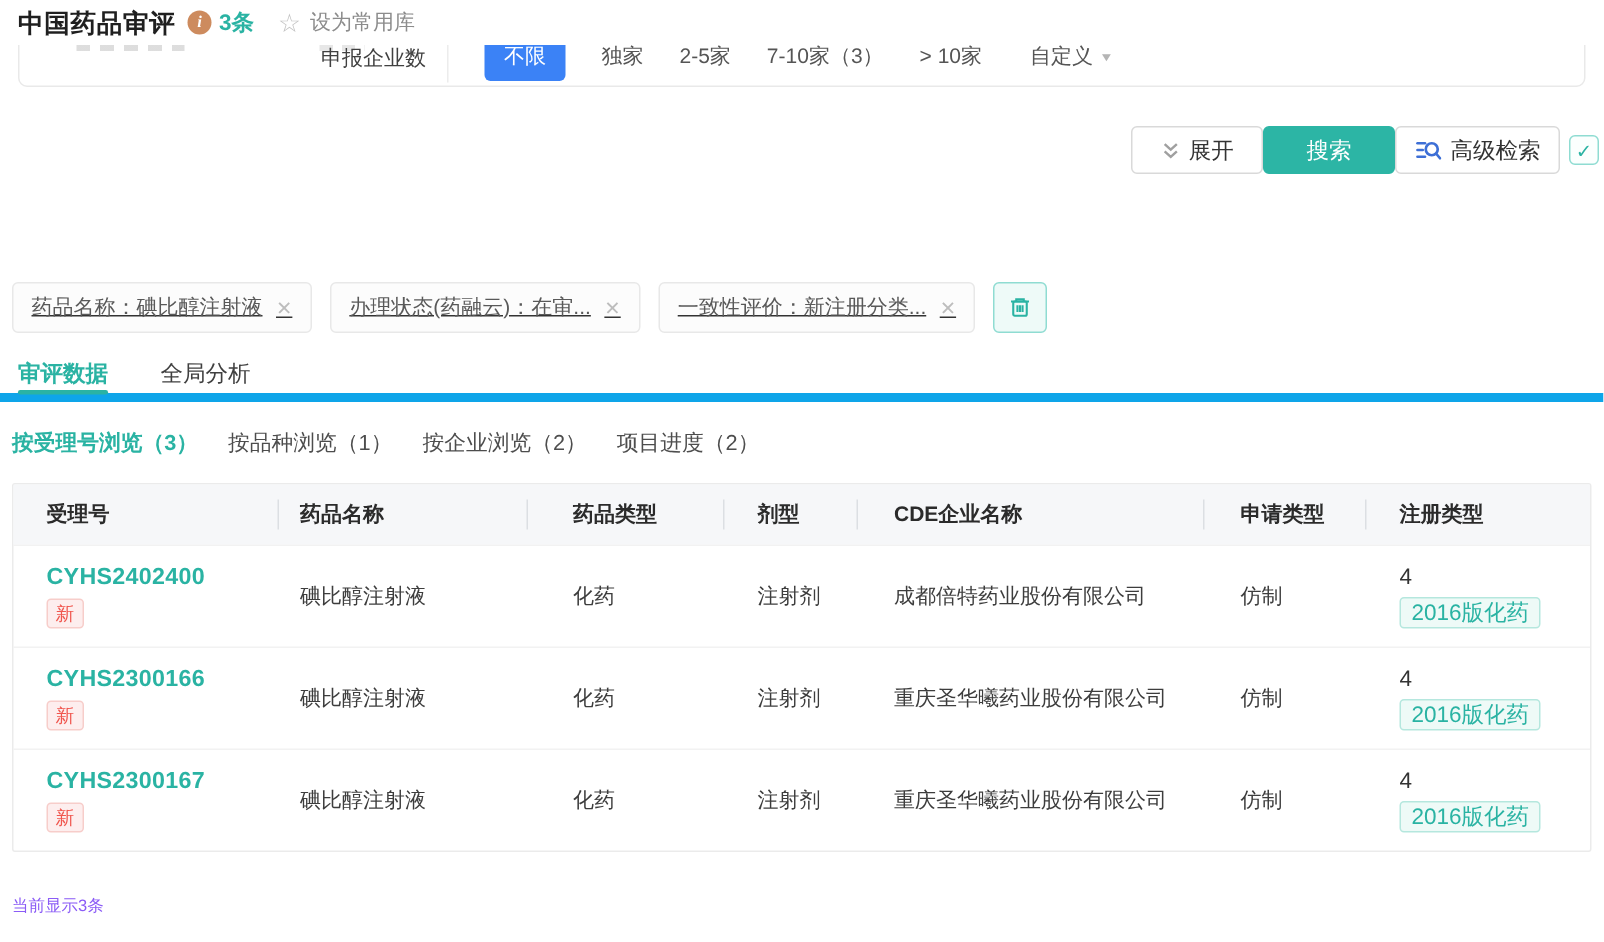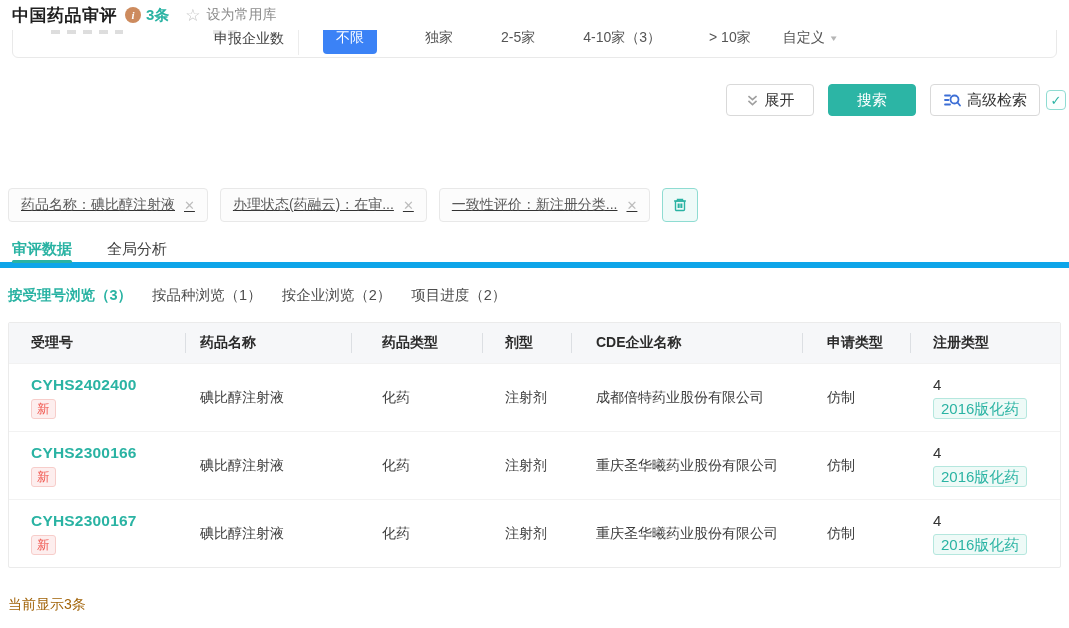--- a/index.html
+++ b/index.html
@@ -26,27 +26,27 @@
   .form-remnant{ position:absolute; left:38px; top:74px; width:72px; height:7px; opacity:.7;
     background:repeating-linear-gradient(90deg,#cfcfcf 0 9px,transparent 9px 16px); }
   .form-remnant2{ position:absolute; left:200px; top:74px; width:30px; height:7px; opacity:.5;
     background:repeating-linear-gradient(90deg,#cfcfcf 0 9px,transparent 9px 15px); }
   .form-row{ position:absolute; top:68px; left:0; right:0; height:34px;
     display:flex; align-items:center; }
   .form-label{ width:286px; height:34px; line-height:34px; text-align:right; padding-right:14px;
     color:#404040; border-right:1px solid #ececec; }
   .opt-btn{ margin-left:24px; width:54px; height:32px; border-radius:4px; background:#3b82f6;
     color:#fff; display:flex; align-items:center; justify-content:center; font-size:14px; }
-  .opt-item{ margin-left:48px; color:#555; white-space:nowrap; }
+  .opt-item{ margin-left:24px; color:#555; white-space:nowrap; }
   .opt-custom{ margin-left:32px; color:#555; display:flex; align-items:center; gap:4px; }
   .chev-down{ color:#b5b5b5; font-size:10px; transform:scaleY(.8); }
 
   
   .action-row{ position:absolute; top:84px; left:0; width:1040px; height:32px;
-    display:flex; justify-content:flex-end; gap:14px; z-index:2; }
+    display:flex; justify-content:flex-end; z-index:2; }
   .btn{ height:32px; border:1px solid #d9d9d9; border-radius:4px; background:#fff;
     display:flex; align-items:center; justify-content:center; gap:6px;
     font-size:15px; color:#333; cursor:pointer; }
   .btn-expand{ width:88px; } .btn-clear{ width:86px; }
   .btn-search{ width:88px; background:#2cb5a5; border-color:#2cb5a5; color:#fff; }
   .btn-advanced{ width:110px; }
   .top-checkbox{ position:absolute; top:90px; left:1046px; width:20px; height:20px;
     border:1.5px solid #8fdcd2; border-radius:4px; background:#fbfffe; z-index:2;
     display:flex; align-items:center; justify-content:center; color:#2ab3a3; font-size:13px; }
 
@@ -88,36 +88,36 @@
   .cell-stack{ display:flex; flex-direction:column; justify-content:center; gap:5px; align-items:flex-start; }
   .acc-link{ color:#2ab3a3; font-weight:700; font-size:15.5px; letter-spacing:.2px; cursor:pointer; }
   .badge-new{ font-size:12.5px; color:#f0564e; background:#fdeeee; border:1px solid #f7cdca;
     border-radius:3px; padding:1px 5px; line-height:16px; }
   .reg-no{ font-size:15px; color:#333; }
   .badge-reg{ font-size:15px; color:#2ab3a3; background:#eefaf7; border:1px solid #b5e7de;
     border-radius:3px; padding:2px 7px; line-height:15px; }
   .cell-text{ color:#3d3d3d; }
 
   
-  .footer-summary{ position:absolute; top:596px; left:8px; color:#a16207; font-size:14px; }
+  .footer-summary{ position:absolute; top:596px; left:8px; color:#8b5cf6; font-size:11px; }
 
   svg{ display:block; }
 </style>
 </head>
 <body>
 
 <div class="filter-card">
   <div class="form-remnant"></div>
   <div class="form-remnant2"></div>
   <div class="form-row">
     <div class="form-label">申报企业数</div>
     <div class="opt-btn">不限</div>
     <div class="opt-item">独家</div>
     <div class="opt-item">2-5家</div>
-    <div class="opt-item">4-10家（3）</div>
+    <div class="opt-item">7-10家（3）</div>
     <div class="opt-item">&gt; 10家</div>
     <div class="opt-custom">
       <span>自定义</span>
       <span class="chev-down">▼</span>
     </div>
   </div>
 </div>
 
 <div class="page-header">
   <span class="page-title">中国药品审评</span>

